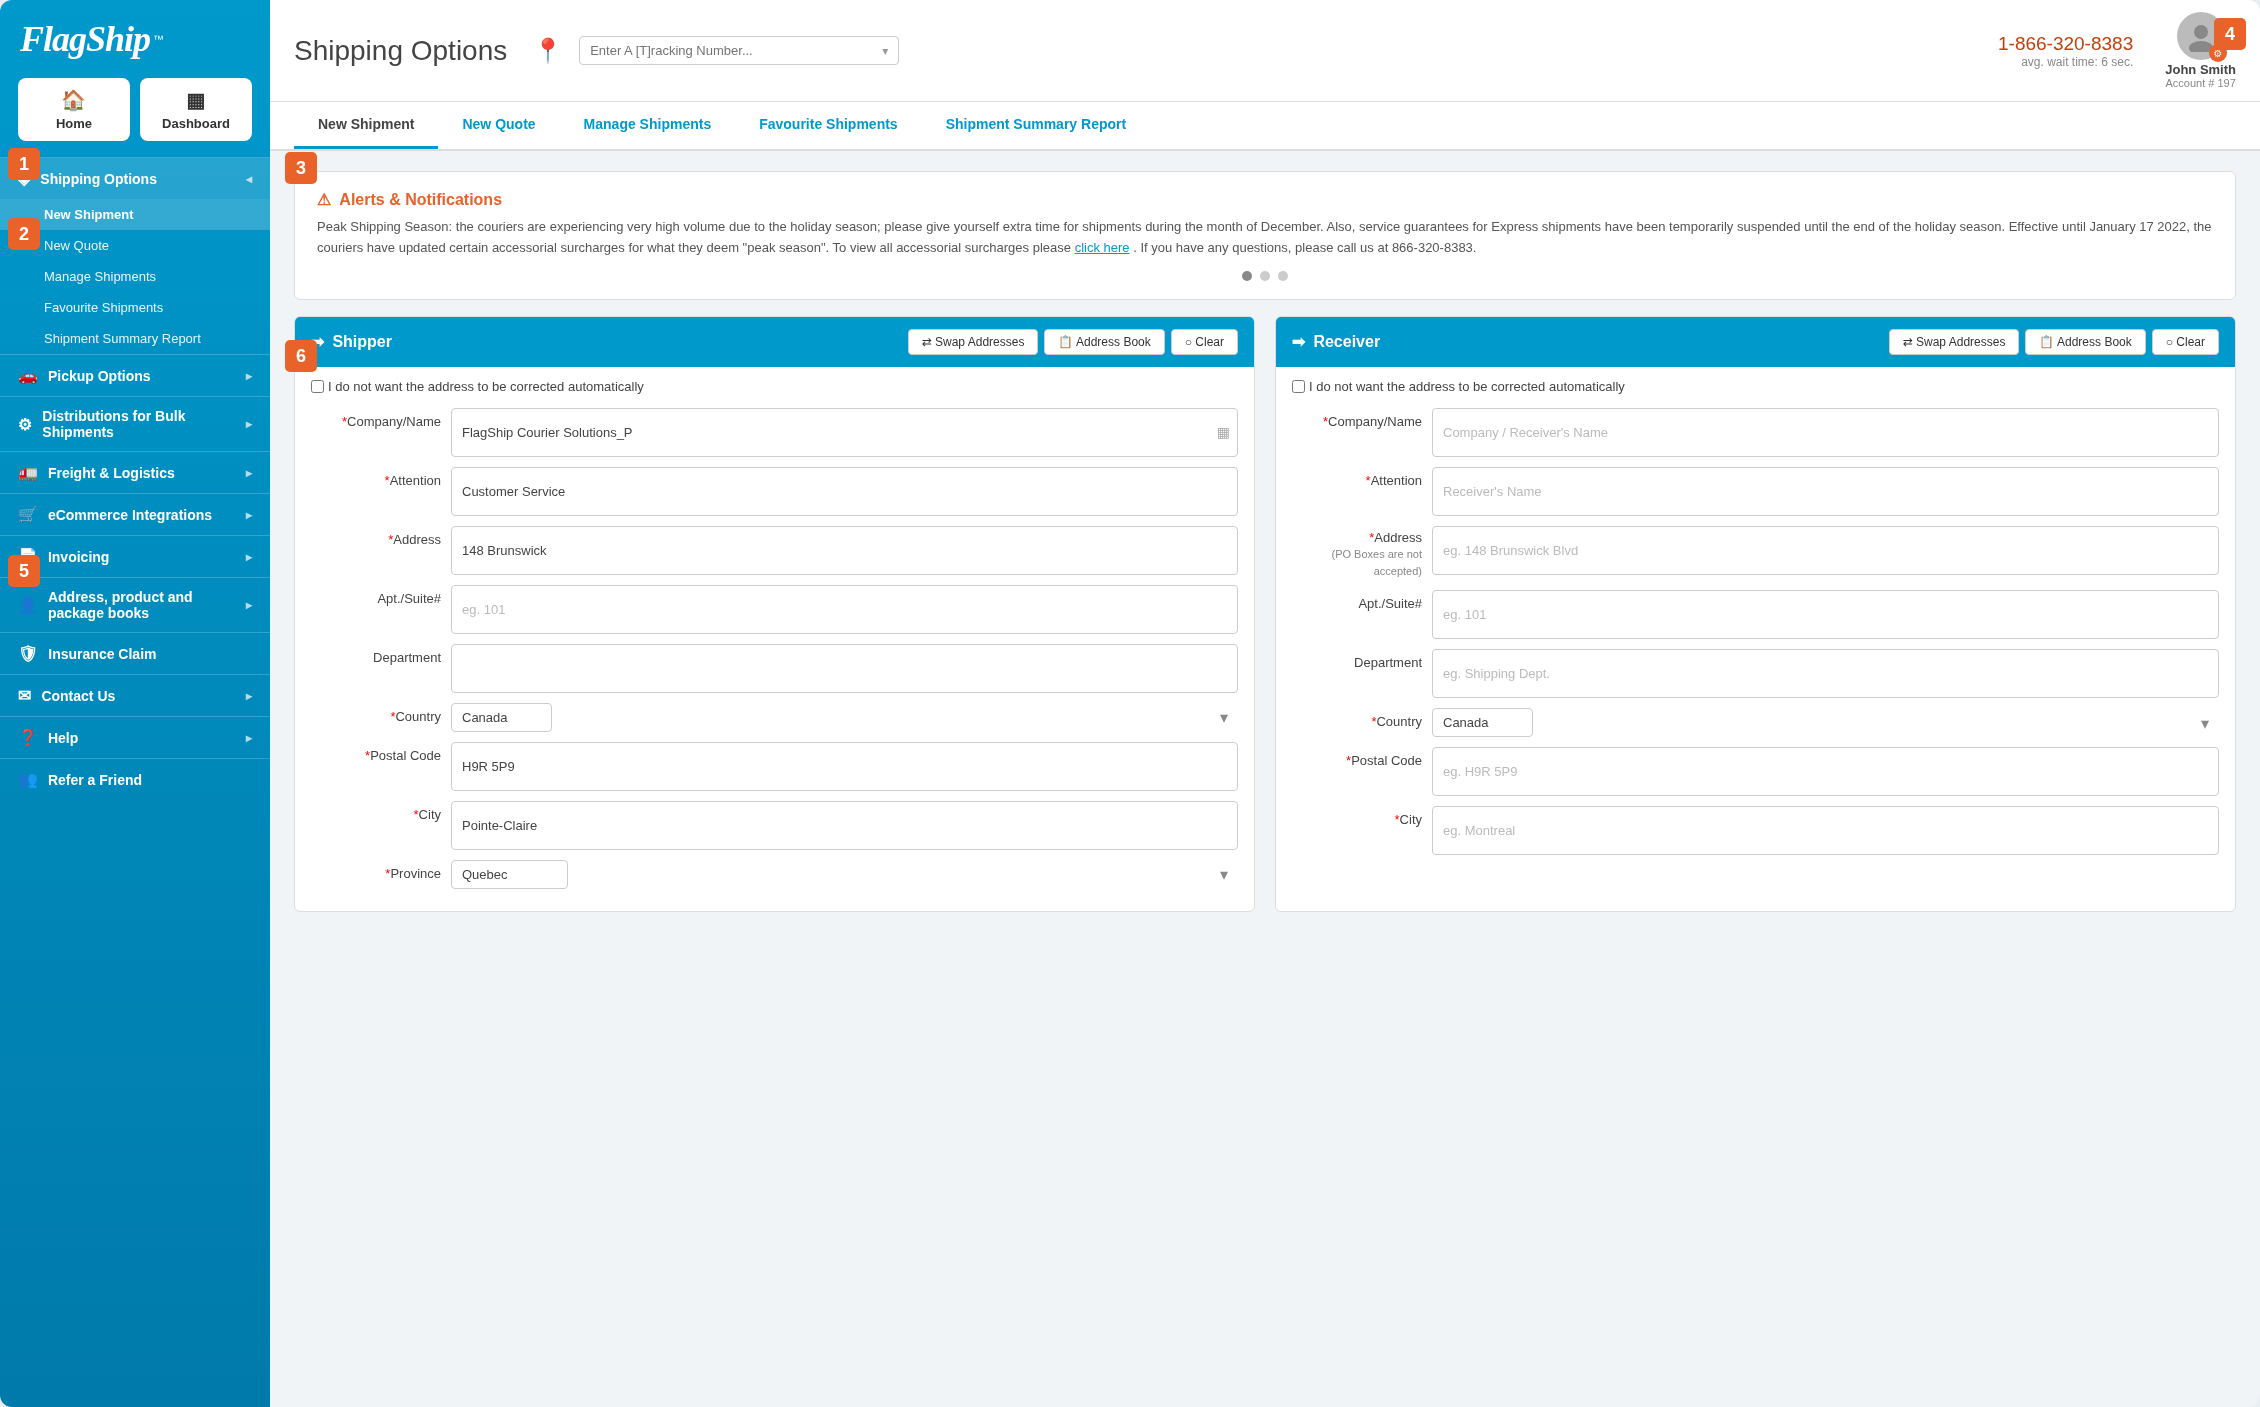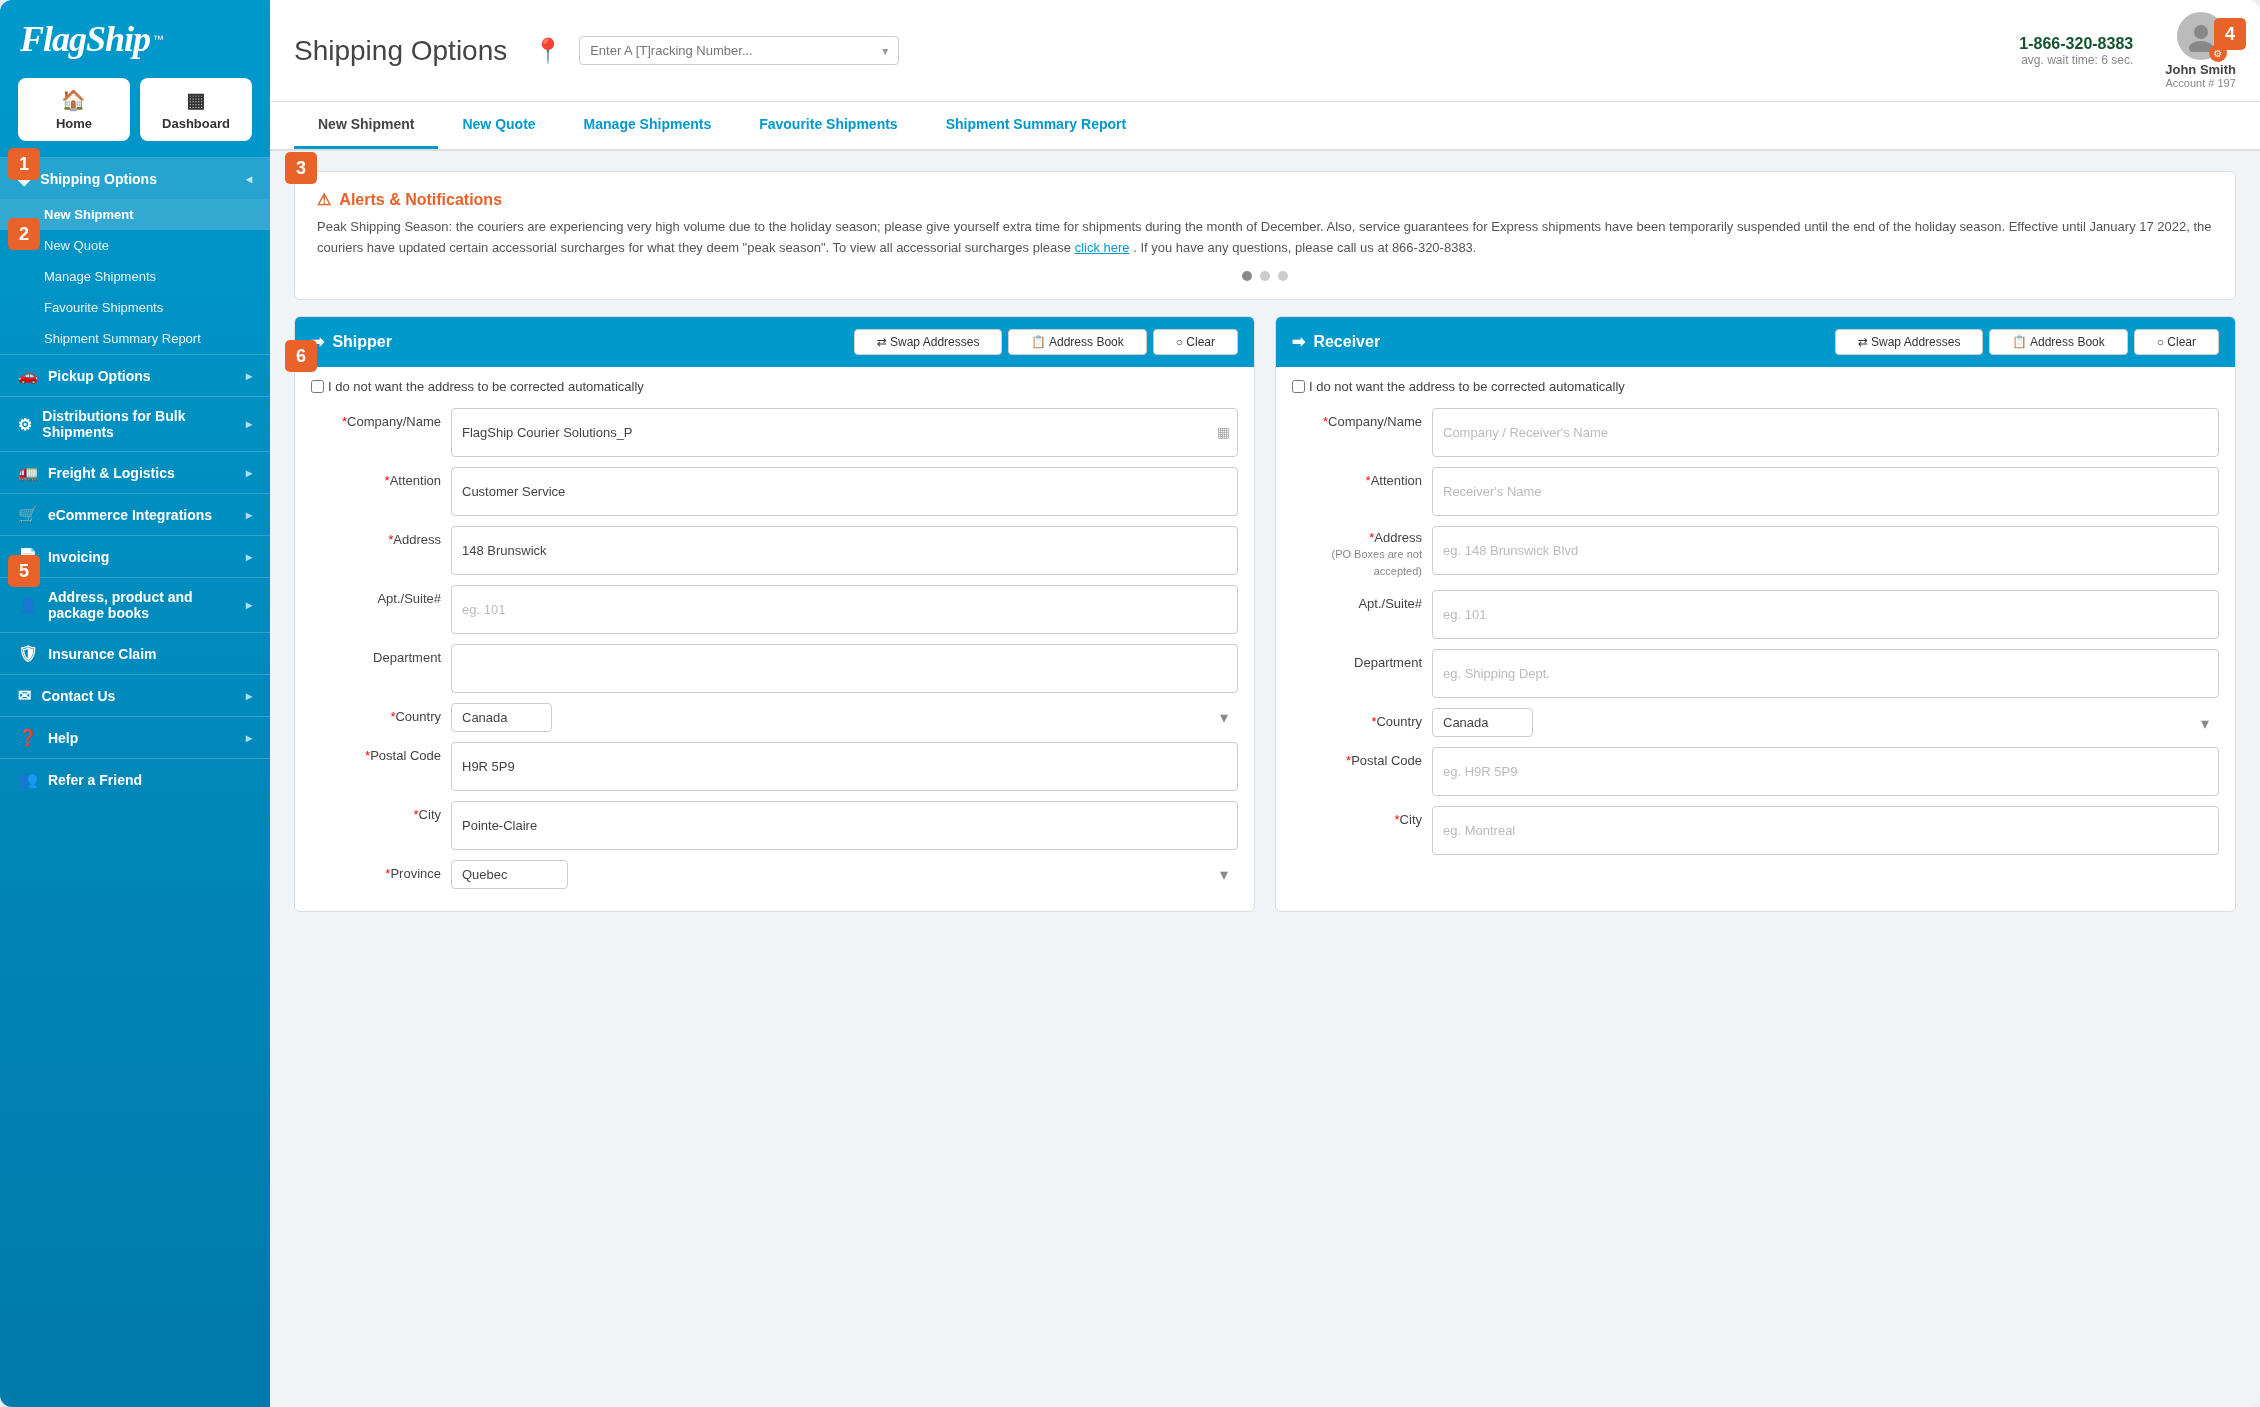--- a/index.html
+++ b/index.html
@@ -141,21 +141,21 @@
       outline: none;
       flex: 1;
       font-size: 13px;
       color: #999;
     }
     .tracking-dropdown-icon { color: #999; font-size: 12px; }
     .phone-info {
       margin-left: auto;
       text-align: right;
     }
-    .phone-number { color: #14532d; font-size: 16px; font-weight: bold; }
+    .phone-number { color: #c2410c; font-size: 19px; font-weight: normal; }
     .wait-time { color: #888; font-size: 12px; }
     .user-profile {
       display: flex;
       flex-direction: column;
       align-items: center;
       margin-left: 16px;
       cursor: pointer;
     }
     .avatar-wrap {
       width: 48px;
@@ -297,21 +297,21 @@
       gap: 8px;
     }
     .panel-actions {
       display: flex;
       gap: 6px;
     }
     .panel-btn {
       background: white;
       border: 1px solid #ccc;
       border-radius: 4px;
-      padding: 5px 22px;
+      padding: 5px 13px;
       font-size: 12px;
       cursor: pointer;
       display: flex;
       align-items: center;
       gap: 4px;
       color: #333;
     }
     .panel-content { padding: 12px 16px; }
     .checkbox-row {
       display: flex;

